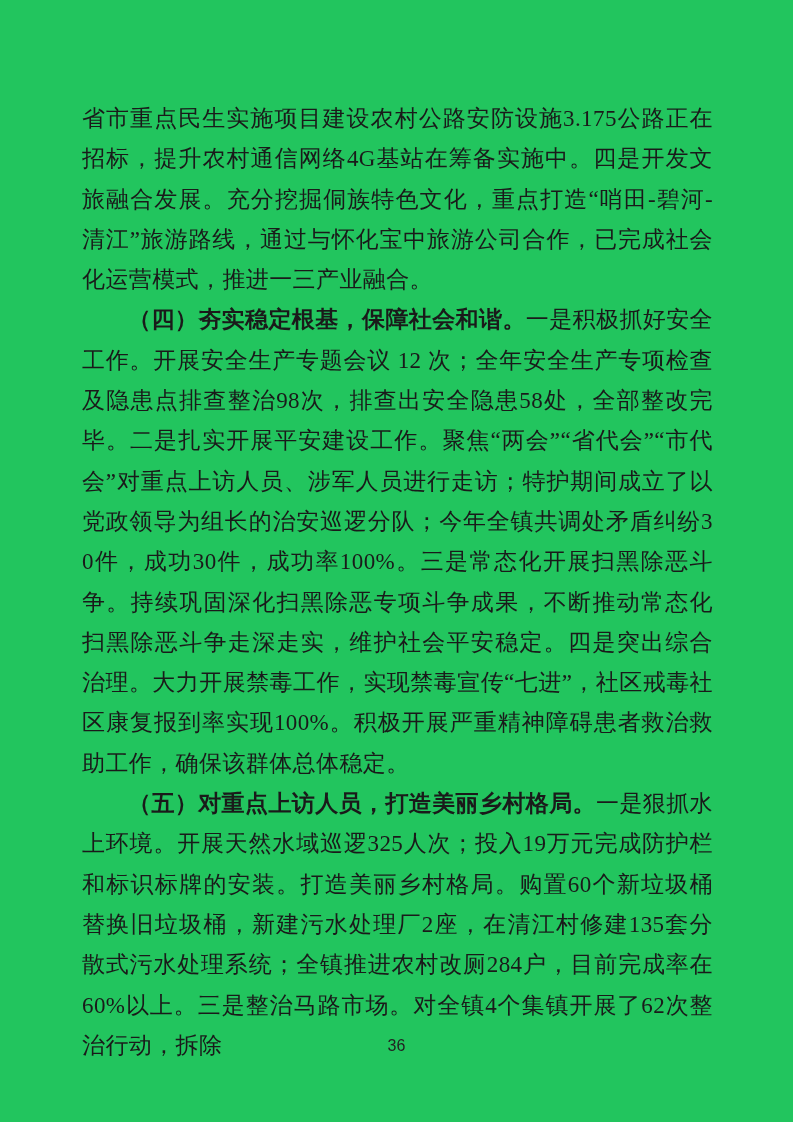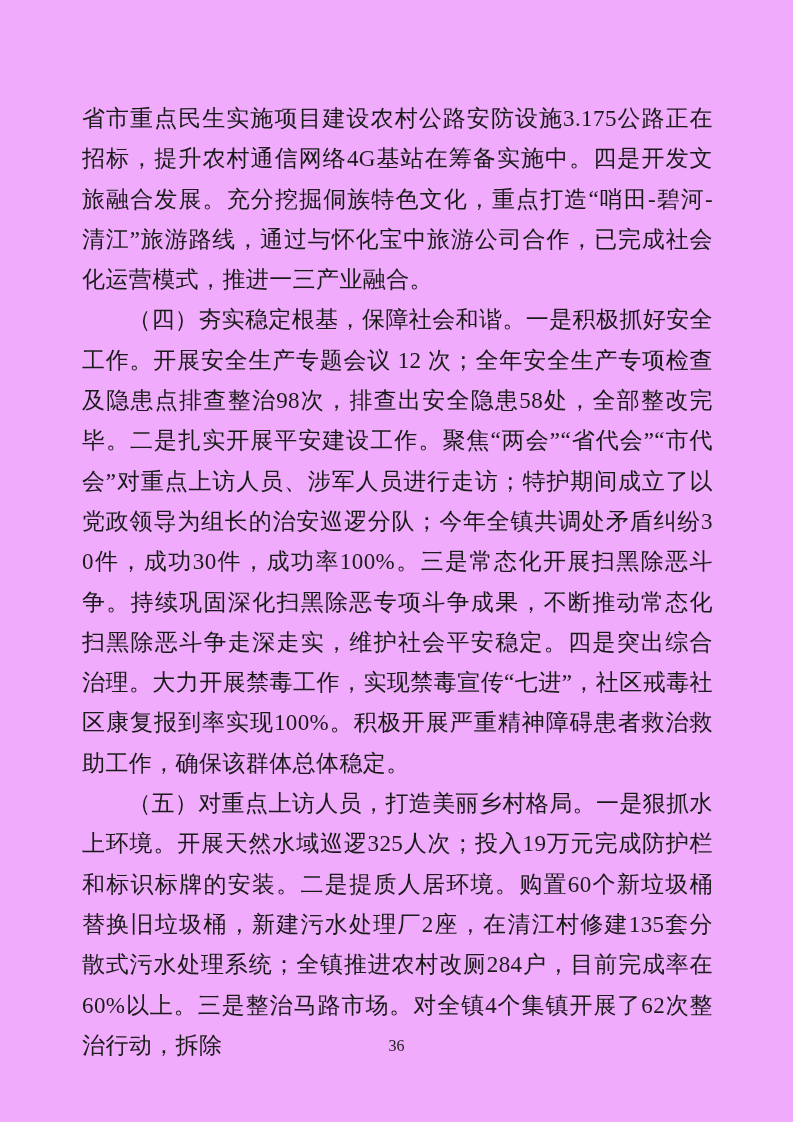--- a/index.html
+++ b/index.html
@@ -4,21 +4,21 @@
 <style>
   html, body {
     margin: 0;
     padding: 0;
     background: #ffffff;
   }
   .page {
     position: relative;
     width: 793px;
     height: 1122px;
-    background: #f0abfc;
+    background: #22c55e;
     overflow: hidden;
     font-family: "Liberation Serif", "DejaVu Serif", serif;
     color: #1a1a1a;
   }
   .content {
     position: absolute;
     left: 82px;
     top: 99px;
     width: 631px;
     text-align: justify;
@@ -29,39 +29,39 @@
     font-size: 23px;
     line-height: 40.3px;
     letter-spacing: 0.4px;
     word-break: break-all;
   }
   p.para.indent {
     text-indent: 2em;
   }
   .run-heading {
     
-    font-weight: 400;
+    font-weight: 700;
   }
   .run-body {
     font-weight: 400;
   }
   .page-number {
     position: absolute;
     top: 1037px;
     left: 0;
     width: 100%;
     text-align: center;
-    font-family: Liberation Serif, serif;
+    font-family: Liberation Sans, sans-serif;
     font-size: 16px;
     color: #222222;
   }
 </style>
 </head>
 <body>
 
 <div class="page">
   <div class="content" id="content">
       <p class="para"><span class="run-body">省市重点民生实施项目建设农村公路安防设施3.175公路正在招标，提升农村通信网络4G基站在筹备实施中。四是开发文旅融合发展。充分挖掘侗族特色文化，重点打造“哨田-碧河-清江”旅游路线，通过与怀化宝中旅游公司合作，已完成社会化运营模式，推进一三产业融合。</span></p>
       <p class="para indent"><span class="run-heading">（四）夯实稳定根基，保障社会和谐。</span><span class="run-body">一是积极抓好安全工作。开展安全生产专题会议 12 次；全年安全生产专项检查及隐患点排查整治98次，排查出安全隐患58处，全部整改完毕。二是扎实开展平安建设工作。聚焦“两会”“省代会”“市代会”对重点上访人员、涉军人员进行走访；特护期间成立了以党政领导为组长的治安巡逻分队；今年全镇共调处矛盾纠纷30件，成功30件，成功率100%。三是常态化开展扫黑除恶斗争。持续巩固深化扫黑除恶专项斗争成果，不断推动常态化扫黑除恶斗争走深走实，维护社会平安稳定。四是突出综合治理。大力开展禁毒工作，实现禁毒宣传“七进”，社区戒毒社区康复报到率实现100%。积极开展严重精神障碍患者救治救助工作，确保该群体总体稳定。</span></p>
-      <p class="para indent"><span class="run-heading">（五）对重点上访人员，打造美丽乡村格局。</span><span class="run-body">一是狠抓水上环境。开展天然水域巡逻325人次；投入19万元完成防护栏和标识标牌的安装。二是提质人居环境。购置60个新垃圾桶替换旧垃圾桶，新建污水处理厂2座，在清江村修建135套分散式污水处理系统；全镇推进农村改厕284户，目前完成率在60%以上。三是整治马路市场。对全镇4个集镇开展了62次整治行动，拆除</span></p>
+      <p class="para indent"><span class="run-heading">（五）对重点上访人员，打造美丽乡村格局。</span><span class="run-body">一是狠抓水上环境。开展天然水域巡逻325人次；投入19万元完成防护栏和标识标牌的安装。打造美丽乡村格局。购置60个新垃圾桶替换旧垃圾桶，新建污水处理厂2座，在清江村修建135套分散式污水处理系统；全镇推进农村改厕284户，目前完成率在60%以上。三是整治马路市场。对全镇4个集镇开展了62次整治行动，拆除</span></p>
     </div>
   <div class="page-number">36</div>
 </div>
 
 </body></html>

